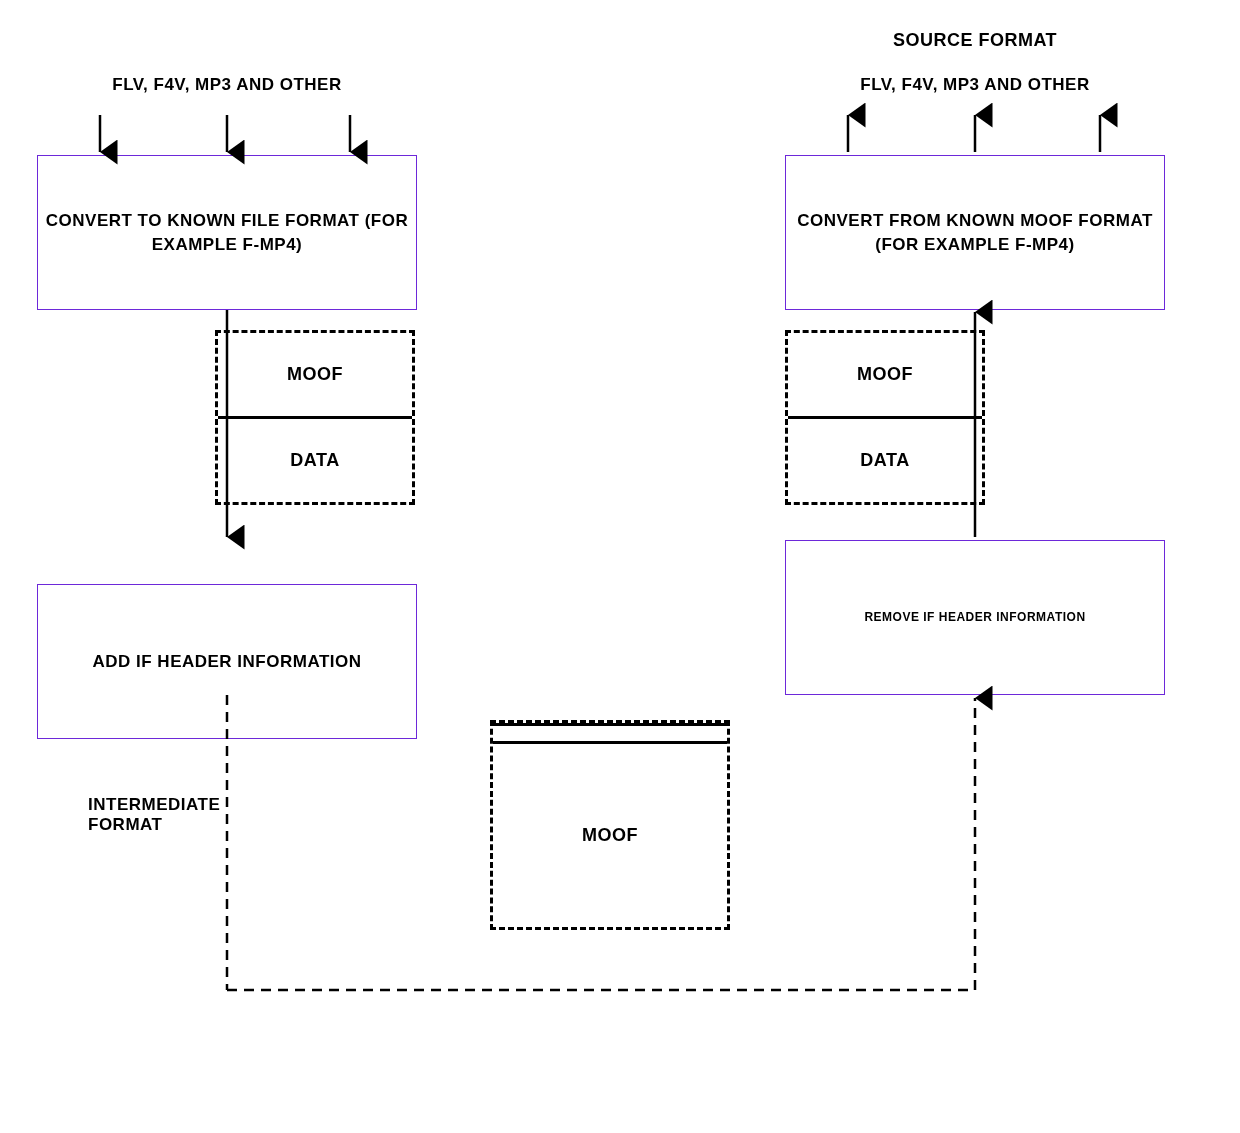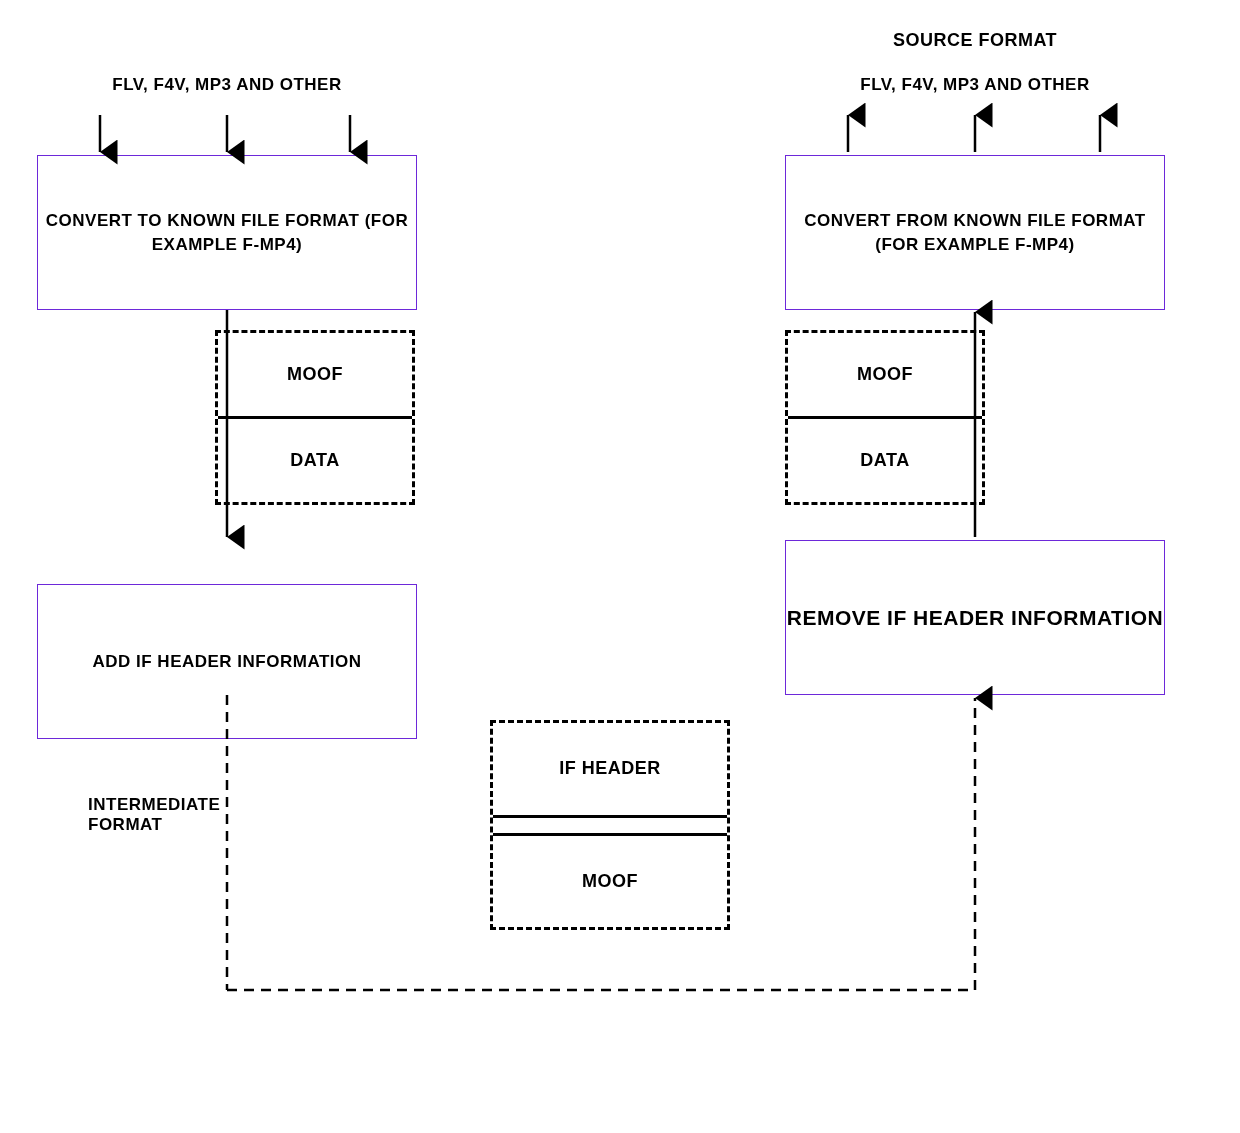--- a/index.html
+++ b/index.html
@@ -64,40 +64,39 @@
 
 
   <div class="label" style="left: 785px; top: 30px; width: 380px;">SOURCE FORMAT</div>
 
   <div class="label" style="left: 37px; top: 75px; width: 380px; font-size:17px;">FLV, F4V, MP3 AND OTHER</div>
 
   <div class="label" style="left: 785px; top: 75px; width: 380px; font-size:17px;">FLV, F4V, MP3 AND OTHER</div>
 
   <div class="box-solid" style="left: 37px; top: 155px; width: 380px; height: 155px; font-size:17px;">CONVERT TO KNOWN FILE FORMAT (FOR EXAMPLE F-MP4)</div>
 
-  <div class="box-solid" style="left: 785px; top: 155px; width: 380px; height: 155px; font-size:17px;">CONVERT FROM KNOWN FILE FORMAT (FOR EXAMPLE F-MP4)</div>
+  <div class="box-solid" style="left: 785px; top: 155px; width: 380px; height: 155px; font-size:17px;">CONVERT FROM KNOWN MOOF FORMAT (FOR EXAMPLE F-MP4)</div>
 
   <div class="box-dashed" style="left: 215px; top: 330px; width: 200px; height: 175px; flex-direction: column;">
     <div style="flex:1; display:flex; align-items:center; justify-content:center; font-size:18px; font-weight:bold; width:100%;">MOOF</div>
     <div style="width:100%; border-top:3px solid #000;"></div>
     <div style="flex:1; display:flex; align-items:center; justify-content:center; font-size:18px; font-weight:bold; width:100%;">DATA</div>
   </div>
 
   <div class="box-dashed" style="left: 785px; top: 330px; width: 200px; height: 175px; flex-direction: column;">
     <div style="flex:1; display:flex; align-items:center; justify-content:center; font-size:18px; font-weight:bold; width:100%;">MOOF</div>
     <div style="width:100%; border-top:3px solid #000;"></div>
     <div style="flex:1; display:flex; align-items:center; justify-content:center; font-size:18px; font-weight:bold; width:100%;">DATA</div>
   </div>
 
   <div class="box-solid" style="left: 37px; top: 540px; width: 380px; height: 155px; font-size:17px;margin-top:44px;">ADD IF HEADER INFORMATION</div>
 
-  <div class="box-solid" style="left: 785px; top: 540px; width: 380px; height: 155px; font-size:21px;">REMOVE IF HEADER INFORMATION</div>
+  <div class="box-solid" style="left: 785px; top: 540px; width: 380px; height: 155px; font-size:12px;">REMOVE IF HEADER INFORMATION</div>
 
   <div class="box-dashed" style="left: 490px; top: 720px; width: 240px; height: 210px; flex-direction: column;">
-    <div style="flex:1; display:flex; align-items:center; justify-content:center; font-size:18px; font-weight:bold; width:100%;">IF HEADER</div>
     <div style="width:100%; border-top:3px solid #000;"></div>
     <div style="width:100%; border-top:3px solid #000; margin-top:15px;"></div>
     <div style="flex:1; display:flex; align-items:center; justify-content:center; font-size:18px; font-weight:bold; width:100%;">MOOF</div>
   </div>
 
   <div class="label" style="left: 60px; top: 795px; width: 180px; font-size:17px; text-align:left;margin-left:28px;">INTERMEDIATE FORMAT</div>
 
   <svg class="arrows">
     <defs>
       <marker id="arrowhead-down" markerWidth="10" markerHeight="7" refX="5" refY="7" orient="auto">

